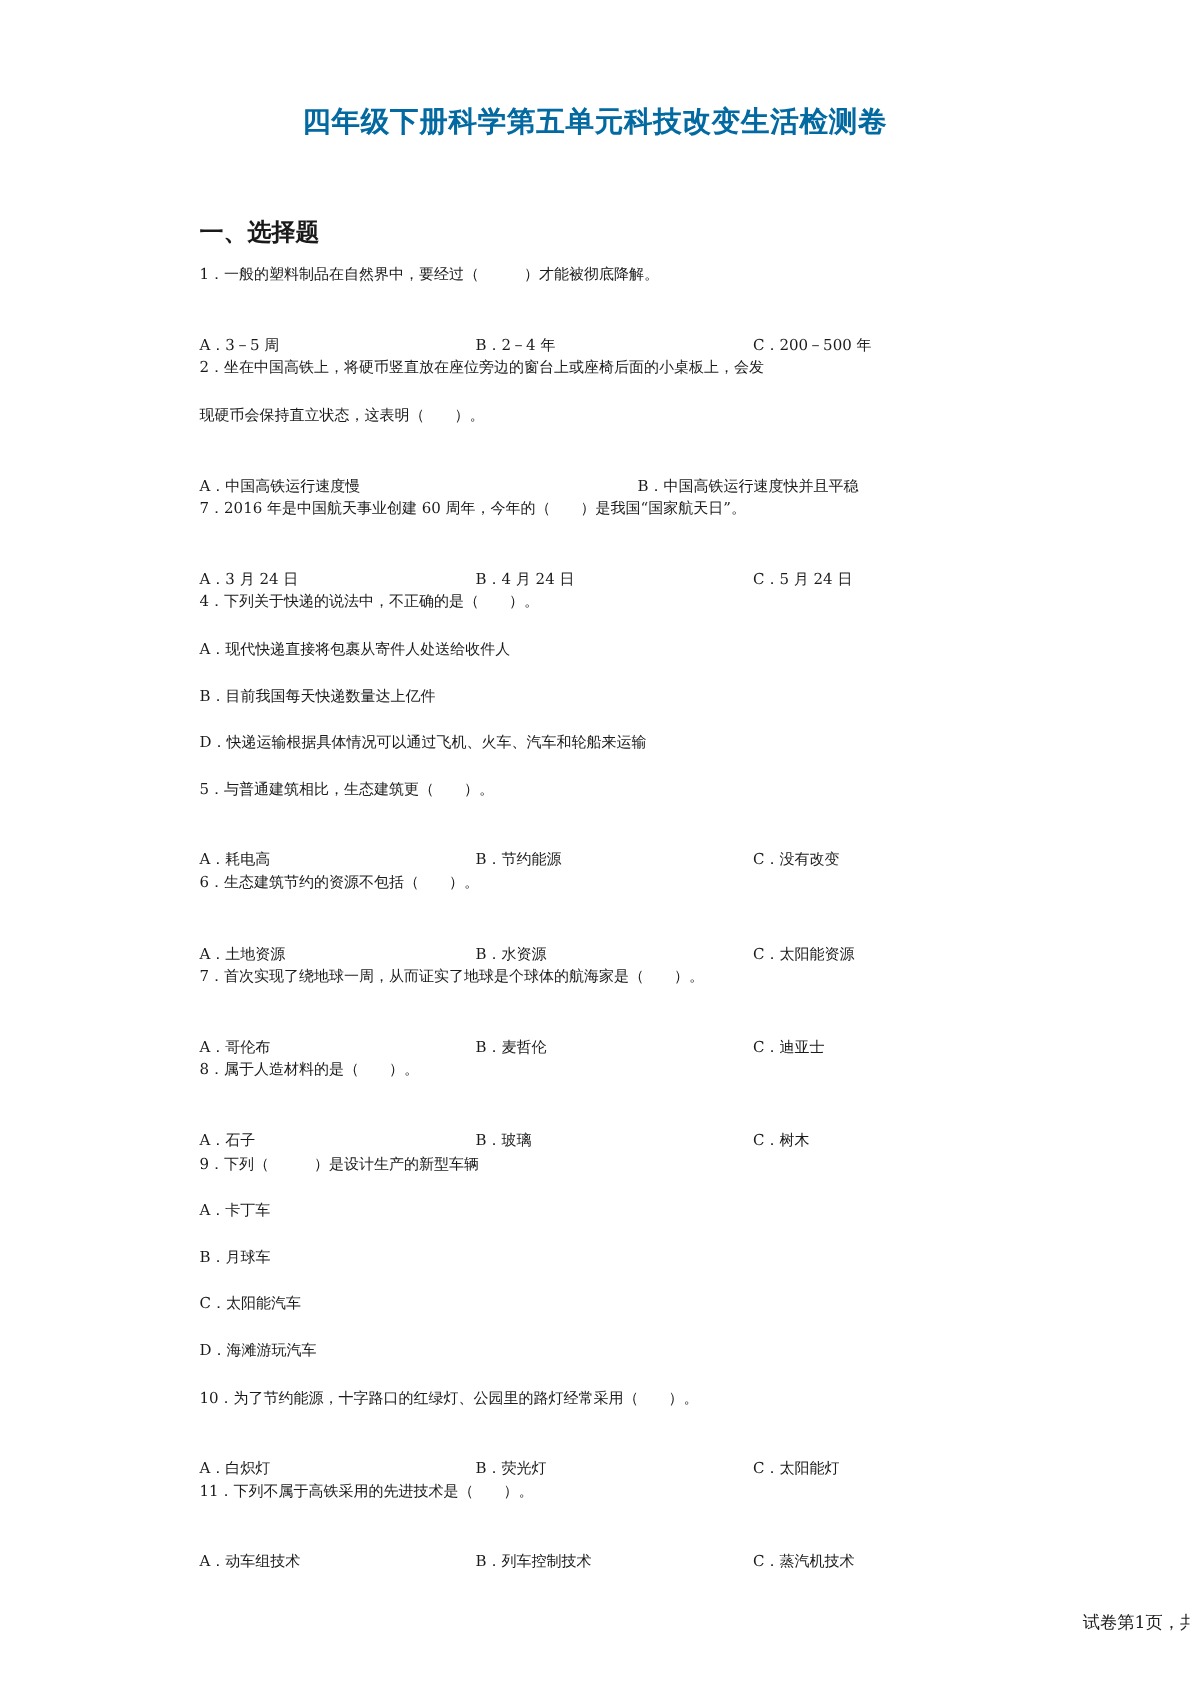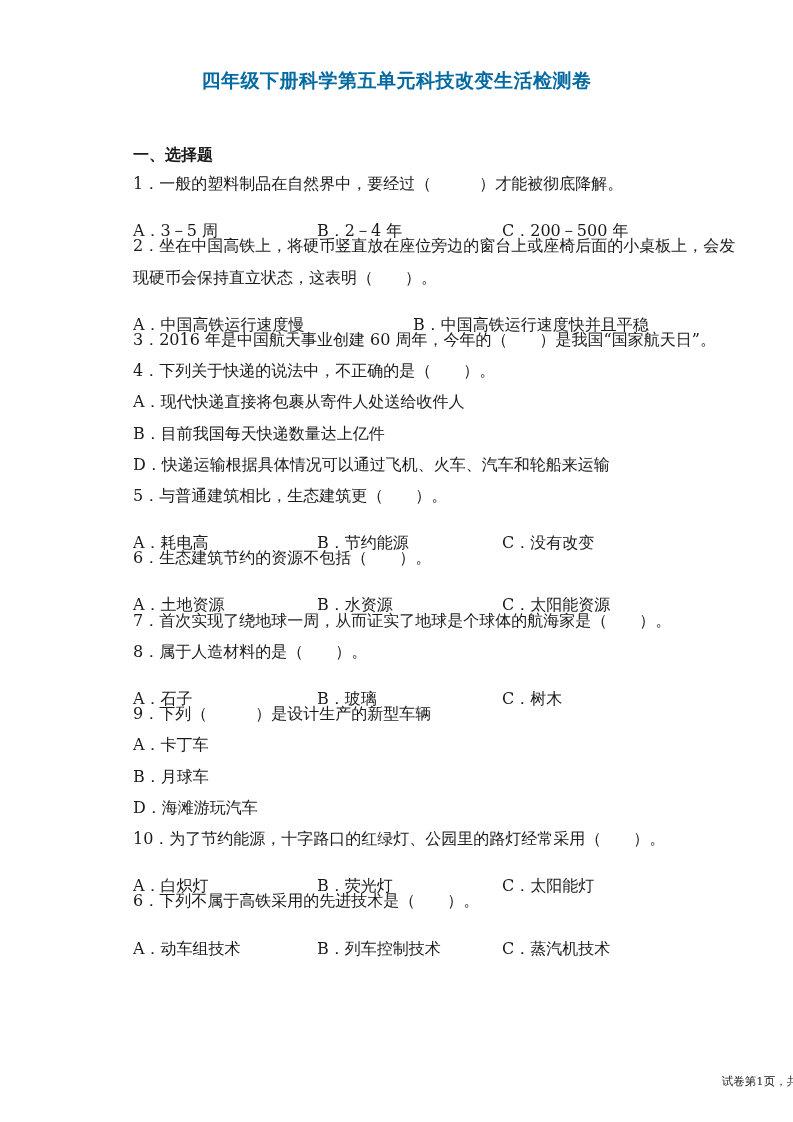--- a/index.html
+++ b/index.html
@@ -4,26 +4,26 @@
 <style>
   html, body { margin: 0; padding: 0; background: #ffffff; }
   body { width: 793px; height: 1122px; position: relative; overflow: hidden;
          font-family: "DejaVu Serif", "Liberation Serif", serif; color: #1a1a1a; }
   .title { position: absolute; top: 68px; left: 0; width: 793px; text-align: center;
            font-family: "DejaVu Sans", "Liberation Sans", sans-serif; font-weight: bold;
            font-size: 19px; letter-spacing: 0.5px; color: #0369a1; }
   .section { position: absolute; left: 133px; top: 145px;
              font-family: "DejaVu Sans", "Liberation Sans", sans-serif; font-weight: bold; font-size: 16px; }
   .content { position: absolute; left: 133px; top: 168px; width: 540px; }
-  .line { height: 31.2px; line-height: 31.2px; font-size: 16px; white-space: nowrap; position: relative; }
+  .line { height: 31.2px; line-height: 31.2px; font-size: 10px; white-space: nowrap; position: relative; }
   .opt { position: absolute; top: 0; margin-top: 16px; }
   .opt.c0 { left: 0; }
   .opt.c1 { left: 184px; }
   .opt.c2 { left: 369px; }
-  .opt.c1wide { left: 280px; }
+  .opt.c1wide { left: 292px; }
   .footer { position: absolute; top: 1074px; left: 0; width: 793px; text-align: right; font-size: 11.5px; color: #222; padding-left: 24px; }
 </style>
 </head>
 <body>
 
 <div class="title">四年级下册科学第五单元科技改变生活检测卷</div>
 <div class="section">一、选择题</div>
 
 <div class="content">
 
@@ -34,21 +34,26 @@
     <span class="opt c2">C．200－500 年</span>
   </div>
 
   <div class="line">2．坐在中国高铁上，将硬币竖直放在座位旁边的窗台上或座椅后面的小桌板上，会发</div>
   <div class="line">现硬币会保持直立状态，这表明（　　）。</div>
   <div class="line">
     <span class="opt c0">A．中国高铁运行速度慢</span>
     <span class="opt c1wide">B．中国高铁运行速度快并且平稳</span>
   </div>
 
-  <div class="line">3．2016 年是中国航天事业创建 60 周年，今年的（　　）是我国“国家航天日”。</div>
+  <div class="line">7．2016 年是中国航天事业创建 60 周年，今年的（　　）是我国“国家航天日”。</div>
+  <div class="line">
+    <span class="opt c0">A．3 月 24 日</span>
+    <span class="opt c1">B．4 月 24 日</span>
+    <span class="opt c2">C．5 月 24 日</span>
+  </div>
 
   <div class="line">4．下列关于快递的说法中，不正确的是（　　）。</div>
   <div class="line">A．现代快递直接将包裹从寄件人处送给收件人</div>
   <div class="line">B．目前我国每天快递数量达上亿件</div>
   <div class="line">D．快递运输根据具体情况可以通过飞机、火车、汽车和轮船来运输</div>
 
   <div class="line">5．与普通建筑相比，生态建筑更（　　）。</div>
   <div class="line">
     <span class="opt c0">A．耗电高</span>
     <span class="opt c1">B．节约能源</span>
@@ -56,41 +61,47 @@
   </div>
 
   <div class="line">6．生态建筑节约的资源不包括（　　）。</div>
   <div class="line">
     <span class="opt c0">A．土地资源</span>
     <span class="opt c1">B．水资源</span>
     <span class="opt c2">C．太阳能资源</span>
   </div>
 
   <div class="line">7．首次实现了绕地球一周，从而证实了地球是个球体的航海家是（　　）。</div>
+  <div class="line">
+    <span class="opt c0">A．哥伦布</span>
+    <span class="opt c1">B．麦哲伦</span>
+    <span class="opt c2">C．迪亚士</span>
+  </div>
 
   <div class="line">8．属于人造材料的是（　　）。</div>
   <div class="line">
     <span class="opt c0">A．石子</span>
     <span class="opt c1">B．玻璃</span>
     <span class="opt c2">C．树木</span>
   </div>
 
   <div class="line">9．下列（　　　）是设计生产的新型车辆</div>
   <div class="line">A．卡丁车</div>
   <div class="line">B．月球车</div>
+  <div class="line">C．太阳能汽车</div>
   <div class="line">D．海滩游玩汽车</div>
 
   <div class="line">10．为了节约能源，十字路口的红绿灯、公园里的路灯经常采用（　　）。</div>
   <div class="line">
     <span class="opt c0">A．白炽灯</span>
     <span class="opt c1">B．荧光灯</span>
     <span class="opt c2">C．太阳能灯</span>
   </div>
 
-  <div class="line">6．下列不属于高铁采用的先进技术是（　　）。</div>
+  <div class="line">11．下列不属于高铁采用的先进技术是（　　）。</div>
   <div class="line">
     <span class="opt c0">A．动车组技术</span>
     <span class="opt c1">B．列车控制技术</span>
     <span class="opt c2">C．蒸汽机技术</span>
   </div>
 </div>
 
 <div class="footer">试卷第1页，共4页</div>
 
 </body></html>

